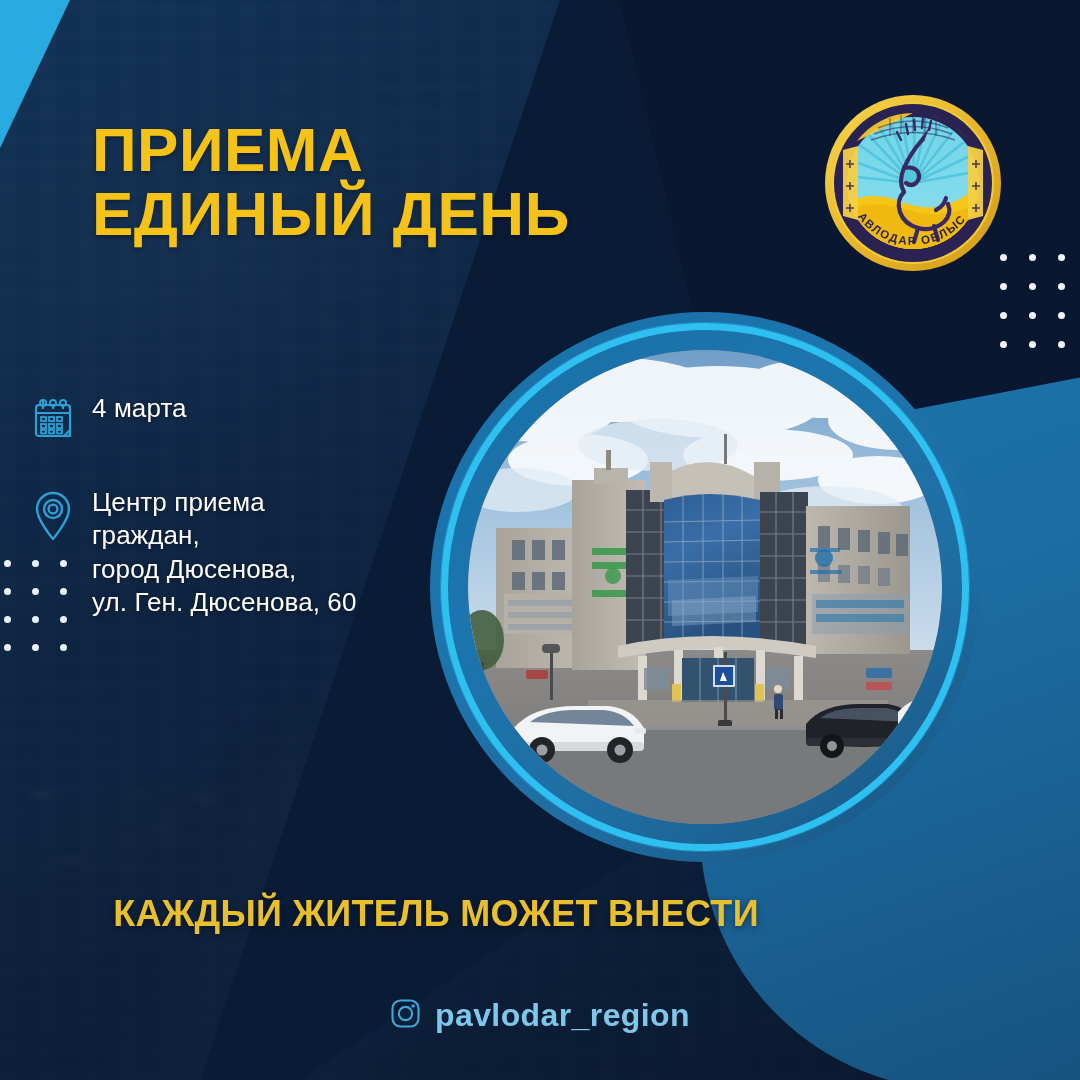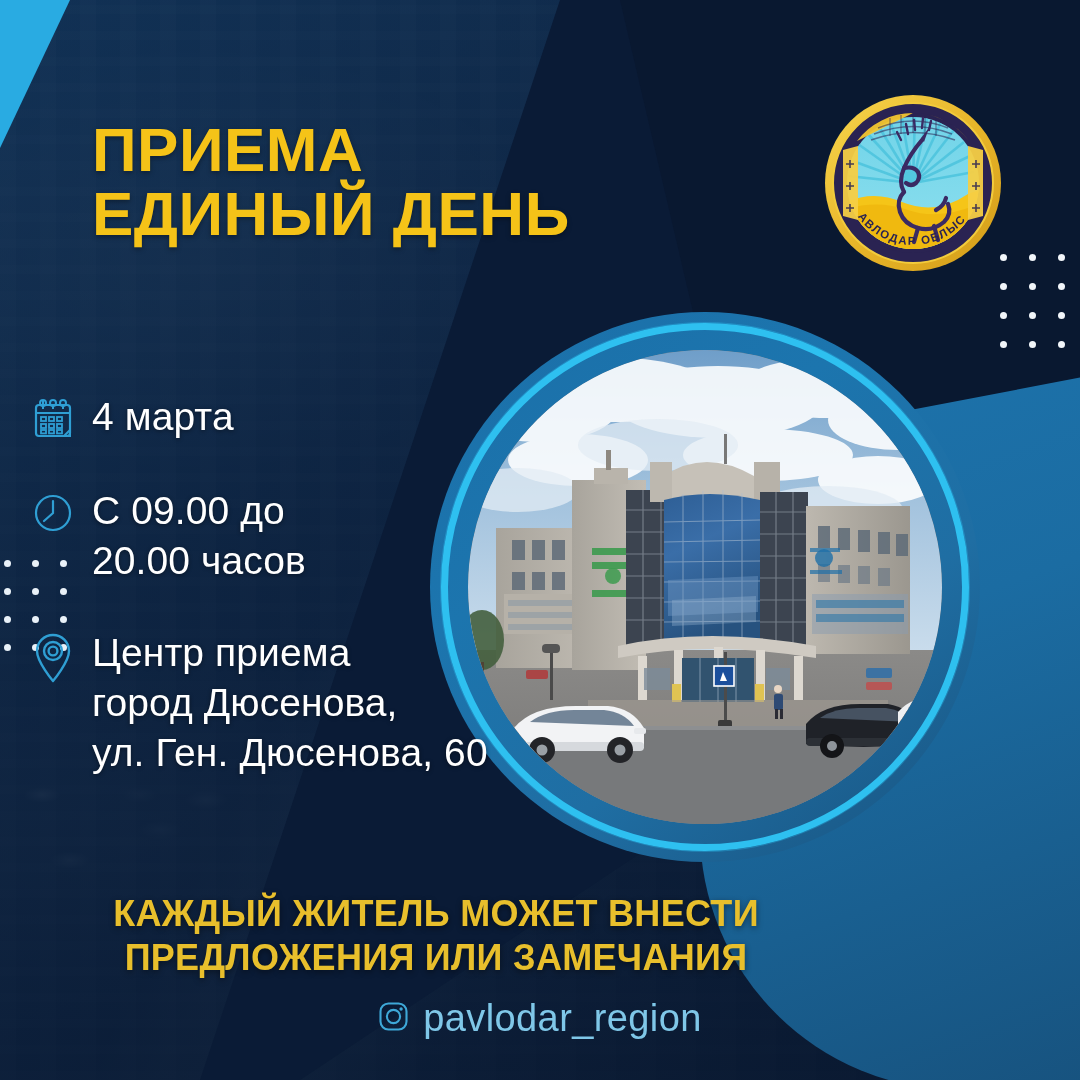--- a/index.html
+++ b/index.html
@@ -120,21 +120,21 @@
     letter-spacing:.5px;
     text-shadow:0 2px 5px rgba(0,0,0,.35);
   }
   .headline div { white-space:nowrap; }
 
   
   .info { position:absolute; left:30px; top:392px; width:470px; }
   .row { display:flex; align-items:flex-start; margin-bottom:22px; }
   .row .ic { width:62px; flex:0 0 62px; padding-top:4px; }
   .row .tx {
-    color:#ffffff; font-size:39px; line-height:1.28; font-weight:500;
+    color:#ffffff; font-size:26px; line-height:1.28; font-weight:500;
     letter-spacing:.1px;
     text-shadow:0 1px 4px rgba(0,0,0,.45);
   }
   .row .tx div { white-space:nowrap; }
   #row-date { margin-bottom:40px; }
   #row-time { margin-bottom:42px; }
 
   
   .slogan {
     position:absolute; left:0; top:892px; width:872px;
@@ -144,21 +144,21 @@
     letter-spacing:.3px;
     text-shadow:0 2px 6px rgba(0,0,0,.45);
   }
 
   
   .insta {
     position:absolute; left:0; top:997px; width:1080px;
     display:flex; align-items:center; justify-content:center; gap:14px;
   }
   .insta .handle {
-    color:#7fc7e8; font-size:38px; letter-spacing:.4px; font-weight:400;
+    color:#7fc7e8; font-size:32px; letter-spacing:.4px; font-weight:700;
   }
 </style>
 </head>
 <body>
 
 <div id="poster">
 
   <div class="citytex"></div>
   <div class="citytex2"></div>
   <div class="deepen"></div>
@@ -564,53 +564,41 @@
             <rect x="27" y="34" width="5" height="3.4"></rect>
           </g>
           <path d="M34 40 L40 34 L40 40 Z" stroke-width="2"></path>
         </svg>
       </div>
       <div class="tx" id="tx-date">
           <div>4 марта</div>
         </div>
     </div>
 
-    <div class="row" id="row-time">
-      <div class="ic">
-        <svg width="46" height="46" viewBox="0 0 46 46" fill="none" stroke="#2f9fd4" stroke-width="2.2">
-          <circle cx="23" cy="23" r="17"></circle>
-          <path d="M23 11 V23 L14 31" stroke-linecap="round"></path>
-        </svg>
-      </div>
-      <div class="tx" id="tx-time">
-          <div>С 09.00 до</div>
-          <div>20.00 часов</div>
-        </div>
-    </div>
 
     <div class="row" id="row-place">
       <div class="ic">
         <svg width="46" height="52" viewBox="0 0 46 52" fill="none" stroke="#2f9fd4" stroke-width="2.4">
           <path d="M23 49 C23 49 39 30 39 19 A16 16 0 0 0 7 19 C7 30 23 49 23 49 Z" stroke-linejoin="round"></path>
           <circle cx="23" cy="19" r="9"></circle>
           <circle cx="23" cy="19" r="4.4"></circle>
         </svg>
       </div>
       <div class="tx" id="tx-place">
           <div>Центр приема</div>
+          <div>граждан,</div>
           <div>город Дюсенова,</div>
           <div>ул. Ген. Дюсенова, 60</div>
         </div>
     </div>
 
   </div>
 
   <div class="slogan" id="slogan">
       <div>КАЖДЫЙ ЖИТЕЛЬ МОЖЕТ ВНЕСТИ</div>
-      <div>ПРЕДЛОЖЕНИЯ ИЛИ ЗАМЕЧАНИЯ</div>
     </div>
 
   <div class="insta">
     <span>
       <svg width="31" height="31" viewBox="0 0 31 31" fill="none" stroke="#3ea8d8" stroke-width="2.1">
         <rect x="2.5" y="2.5" width="26" height="26" rx="8"></rect>
         <circle cx="15.5" cy="15.5" r="6.6"></circle>
         <circle cx="23.1" cy="8" r="1.7" fill="#3ea8d8" stroke="none"></circle>
       </svg>
     </span>

